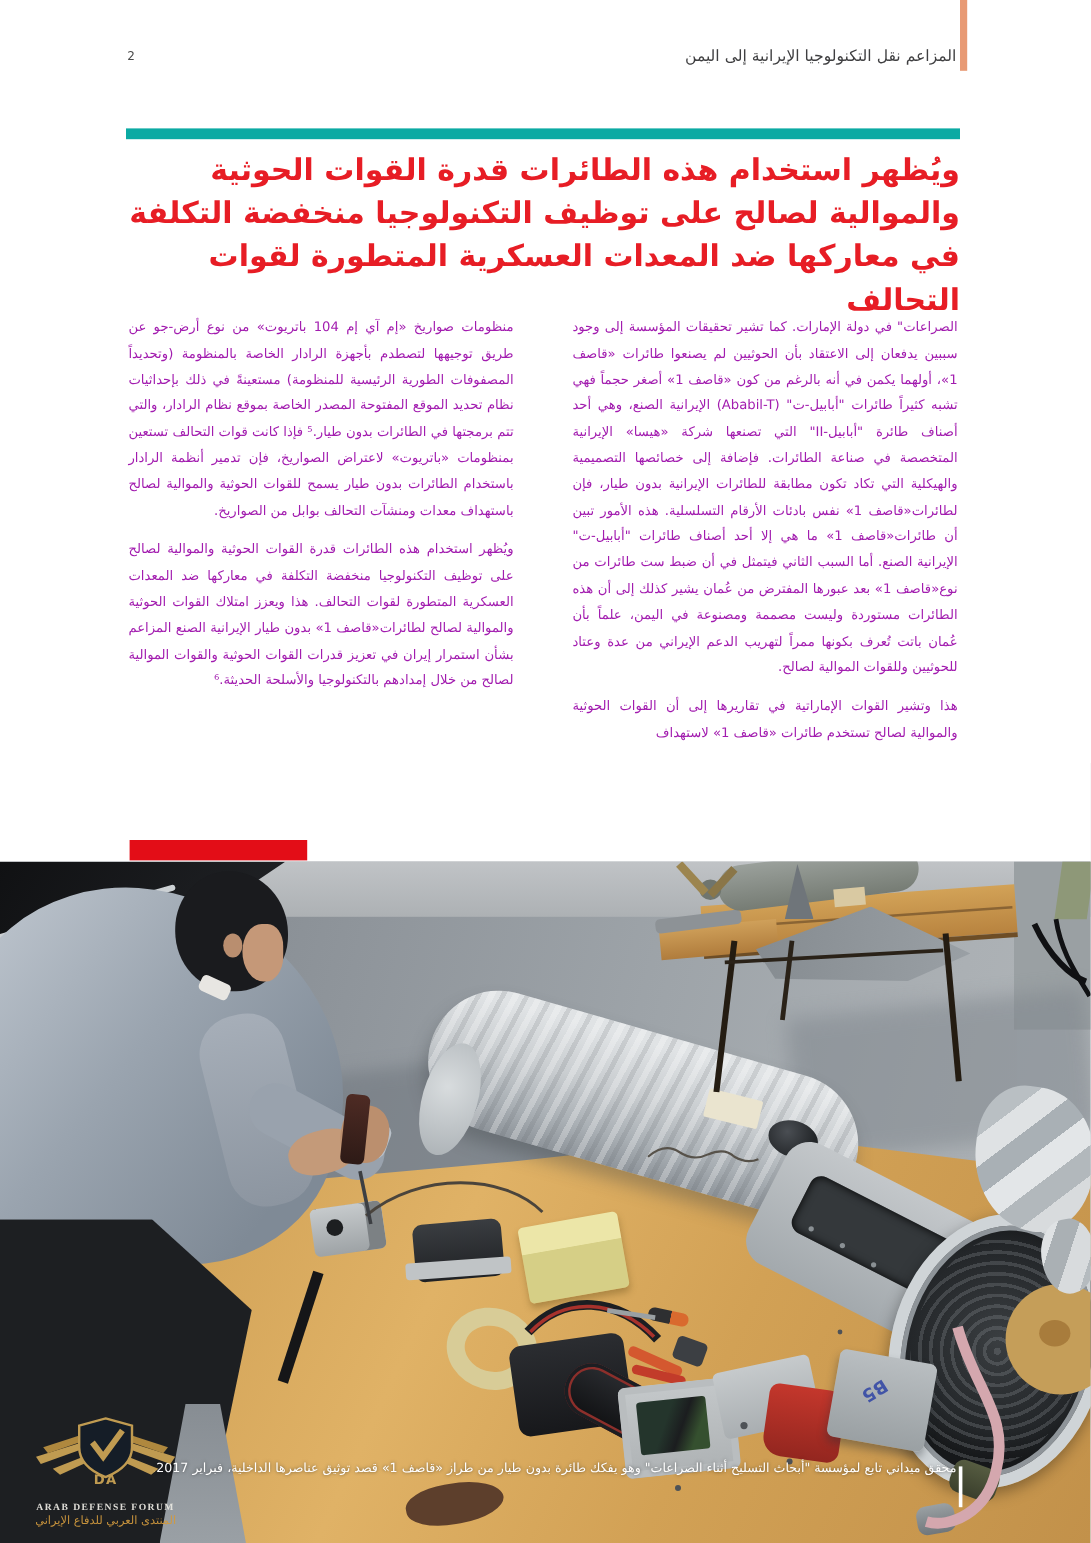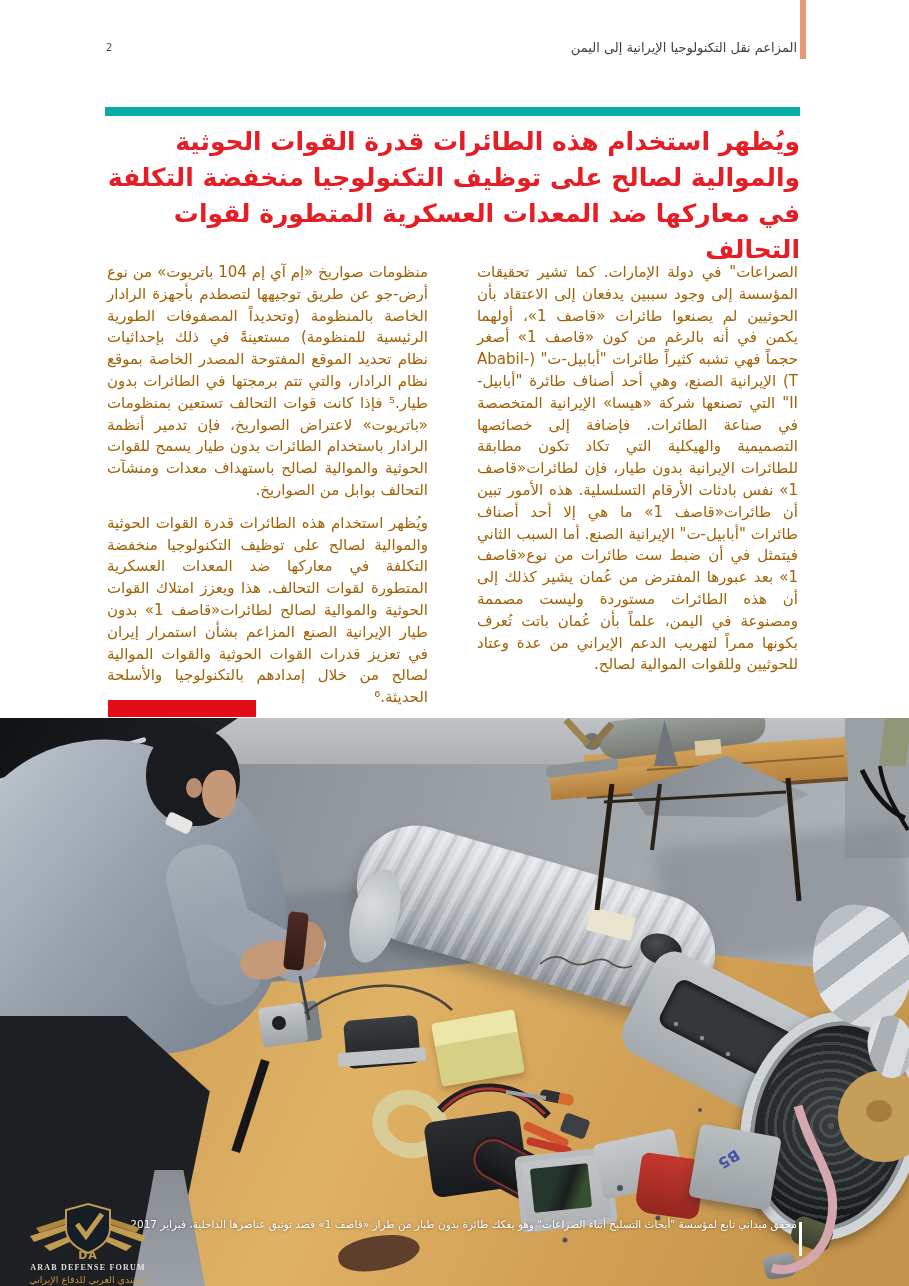--- a/index.html
+++ b/index.html
@@ -11,21 +11,21 @@
   .runhead{position:absolute;right:112px;top:40px;font-size:13px;color:#3f3f41;direction:rtl;}
   .salmon-bar{position:absolute;left:800px;top:0;width:6px;height:59px;background:#e89a74;}
   .teal-bar{position:absolute;left:105px;top:107px;width:695px;height:9px;background:#0baaa3;}
 
   
   .headline{position:absolute;left:105px;top:124px;width:695px;direction:rtl;text-align:right;
             color:#e71d25;font-weight:bold;font-size:25px;line-height:36px;}
 
   
   .cols{position:absolute;left:107px;top:262px;width:691px;display:flex;justify-content:space-between;}
-  .col{width:321px;direction:rtl;text-align:justify;text-align-last:right;font-size:15px;line-height:21.8px;color:#a16207;}
+  .col{width:321px;direction:rtl;text-align:justify;text-align-last:right;font-size:11px;line-height:21.8px;color:#a21caf;}
   .col p{margin:0 0 11px 0;}
 
   
   .red-block{position:absolute;left:108px;top:700px;width:148px;height:17px;background:#e30d17;}
 
   
   .photo{position:absolute;left:0;top:718px;width:909px;height:568px;overflow:hidden;
          background:linear-gradient(105deg,#7c8288 0%,#8f959b 30%,#9ea4a9 55%,#abb0b4 78%,#b4b8bb 100%);}
   .photo .sh{position:absolute;}
   .wrinkle::before{content:"";position:absolute;inset:0;border-radius:inherit;
@@ -34,23 +34,23 @@
   .mesh::after{content:"";position:absolute;inset:8px;border-radius:50%;
       background:repeating-radial-gradient(circle at 50% 50%,rgba(150,155,160,.25) 0 3px,rgba(0,0,0,0) 3px 9px);}
   .b5{font-weight:bold;font-size:15px;color:#2f44a5;opacity:.85;transform:rotate(148deg);}
 
   
   .caption{position:absolute;right:112px;top:500px;direction:rtl;white-space:nowrap;
            color:#ffffff;font-size:10.5px;text-shadow:0 0 3px rgba(0,0,0,.55);}
   .caption-rule{position:absolute;left:799px;top:504px;width:3px;height:34px;background:#ffffff;}
 
   
-  .watermark{position:absolute;left:4px;top:484px;width:168px;text-align:center;opacity:.95;}
+  .watermark{position:absolute;left:4px;top:462px;width:168px;text-align:center;opacity:.95;}
   .wm-da{color:#c9a254;font-weight:bold;font-size:11px;letter-spacing:1px;margin-top:-9px;}
-  .wm-title{color:#e9e7e1;font-family:"Liberation Serif",serif;font-weight:bold;font-size:8px;letter-spacing:1.2px;margin-top:1px;}
+  .wm-title{color:#e9e7e1;font-family:"Liberation Serif",serif;font-weight:bold;font-size:8px;letter-spacing:1.2px;margin-top:11px;}
   .wm-sub{color:#d29a3e;font-size:9.5px;margin-top:2px;direction:rtl;}
 </style>
 </head>
 <body>
 
 <div class="page">
 
   <div class="pagenum">2</div>
   <div class="runhead">المزاعم نقل التكنولوجيا الإيرانية إلى اليمن</div>
   <div class="salmon-bar"></div>
@@ -58,20 +58,21 @@
   <div class="teal-bar"></div>
   <div class="headline">ويُظهر استخدام هذه الطائرات قدرة القوات الحوثية والموالية لصالح على توظيف التكنولوجيا منخفضة التكلفة في معاركها ضد المعدات العسكرية المتطورة لقوات التحالف</div>
 
   <div class="cols">
     <div class="col">
       <p>منظومات صواريخ «إم آي إم 104 باتريوت» من نوع أرض-جو عن طريق توجيهها لتصطدم بأجهزة الرادار الخاصة بالمنظومة (وتحديداً المصفوفات الطورية الرئيسية للمنظومة) مستعينةً في ذلك بإحداثيات نظام تحديد الموقع المفتوحة المصدر الخاصة بموقع نظام الرادار، والتي تتم برمجتها في الطائرات بدون طيار.⁵ فإذا كانت قوات التحالف تستعين بمنظومات «باتريوت» لاعتراض الصواريخ، فإن تدمير أنظمة الرادار باستخدام الطائرات بدون طيار يسمح للقوات الحوثية والموالية لصالح باستهداف معدات ومنشآت التحالف بوابل من الصواريخ.</p>
       <p>ويُظهر استخدام هذه الطائرات قدرة القوات الحوثية والموالية لصالح على توظيف التكنولوجيا منخفضة التكلفة في معاركها ضد المعدات العسكرية المتطورة لقوات التحالف. هذا ويعزز امتلاك القوات الحوثية والموالية لصالح لطائرات«قاصف 1» بدون طيار الإيرانية الصنع المزاعم بشأن استمرار إيران في تعزيز قدرات القوات الحوثية والقوات الموالية لصالح من خلال إمدادهم بالتكنولوجيا والأسلحة الحديثة.⁶</p>
     </div>
     <div class="col">
       <p>الصراعات" في دولة الإمارات. كما تشير تحقيقات المؤسسة إلى وجود سببين يدفعان إلى الاعتقاد بأن الحوثيين لم يصنعوا طائرات «قاصف 1»، أولهما يكمن في أنه بالرغم من كون «قاصف 1» أصغر حجماً فهي تشبه كثيراً طائرات "أبابيل-ت" (Ababil-T) الإيرانية الصنع، وهي أحد أصناف طائرة "أبابيل-II" التي تصنعها شركة «هيسا» الإيرانية المتخصصة في صناعة الطائرات.  فإضافة إلى خصائصها التصميمية والهيكلية التي تكاد تكون مطابقة للطائرات الإيرانية بدون طيار، فإن لطائرات«قاصف 1» نفس بادئات الأرقام التسلسلية. هذه الأمور تبين أن طائرات«قاصف 1» ما هي إلا أحد أصناف طائرات "أبابيل-ت" الإيرانية الصنع. أما السبب الثاني فيتمثل في أن ضبط ست طائرات من نوع«قاصف 1» بعد عبورها المفترض من عُمان يشير كذلك إلى أن هذه الطائرات مستوردة وليست مصممة ومصنوعة في اليمن، علماً بأن عُمان باتت تُعرف بكونها ممراً لتهريب الدعم الإيراني من عدة وعتاد للحوثيين وللقوات الموالية لصالح.</p>
+      <p>هذا وتشير القوات الإماراتية في تقاريرها إلى أن القوات الحوثية والموالية لصالح تستخدم طائرات «قاصف 1» لاستهداف</p>
     </div>
   </div>
 
   <div class="red-block"></div>
 
   <div class="photo">
 
     <div class="sh" style="left:0;top:0;width:909px;height:46px;background:linear-gradient(#c0c3c6,#adb1b4);"></div>
     <div class="sh" style="left:845px;top:0;width:64px;height:140px;background:#9aa0a3;"></div>
     <div class="sh" style="left:882px;top:0;width:27px;height:48px;background:#8e9878;transform:skewX(-8deg);"></div>

